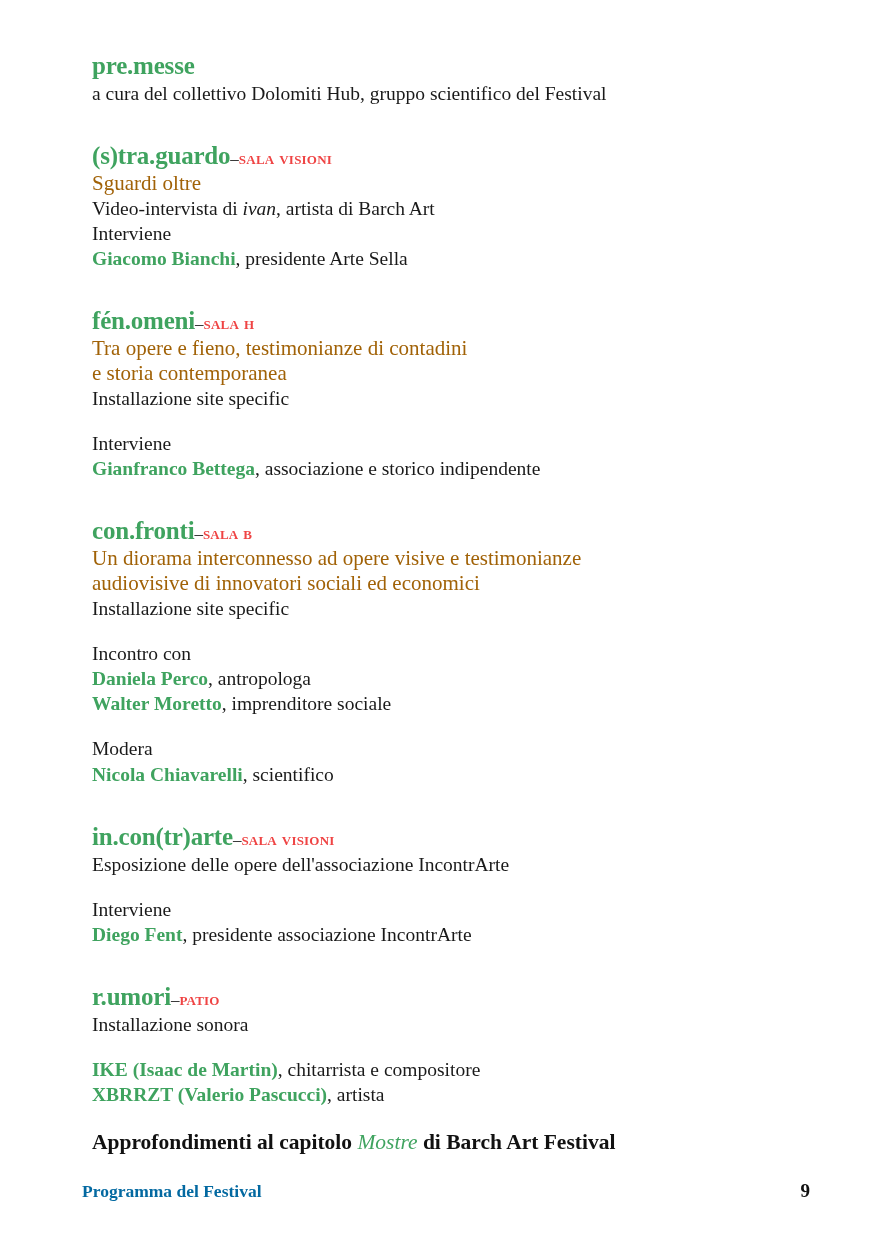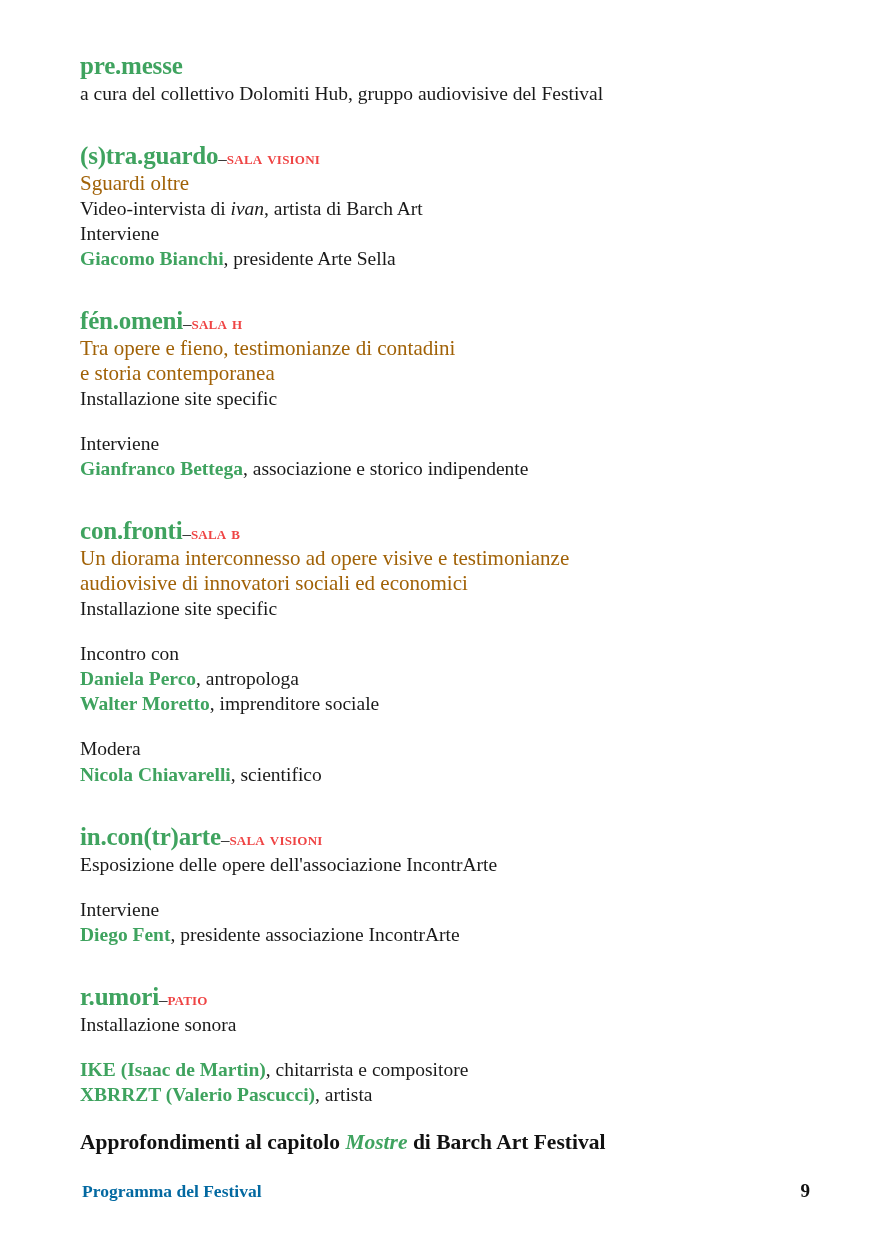--- a/index.html
+++ b/index.html
@@ -10,21 +10,21 @@
   body {
     width: 874px;
     height: 1240px;
     font-family: "Liberation Serif", "DejaVu Serif", serif;
     color: #1a1a1a;
     position: relative;
     overflow: hidden;
   }
   .page {
     position: absolute;
-    left: 80px;
+    left: 92px;
     top: 52px;
     width: 728px;
   }
   .sec-title   { font-size: 25px; font-weight: bold; color: #3fa35f; letter-spacing: -0.2px; }
   .venue       { font-size: 19px; font-weight: bold; color: #ef4444;
                  font-variant: small-caps; text-transform: lowercase; letter-spacing: 0.2px; }
   .dash        { font-size: 17px; color: #111111; font-weight: normal; }
   .subtitle    { font-size: 21px; font-weight: normal; color: #a16207; line-height: 1.18; }
   .body-line   { font-size: 19.5px; line-height: 1.29; color: #1a1a1a; }
   .name        { font-weight: bold; color: #3fa35f; }
@@ -38,21 +38,21 @@
 
   .closing {
     font-size: 21.5px;
     font-weight: bold;
     color: #111111;
     margin-top: 22px;
   }
   .closing .ital-green {
     color: #3fa35f;
     font-style: italic;
-    font-weight: bold;
+    font-weight: normal;
   }
 
   
   .footer {
     position: absolute;
     left: 82px;
     top: 1180px;
     width: 728px;
     display: flex;
     align-items: baseline;
@@ -71,21 +71,21 @@
 </style>
 </head>
 <body>
 
 <div class="page">
 
   <div class="block">
     <div class="head-row">
       <span class="sec-title">pre.messe</span>
     </div>
-    <div class="body-line">a cura del collettivo Dolomiti Hub, gruppo audiovisive del Festival</div>
+    <div class="body-line">a cura del collettivo Dolomiti Hub, gruppo scientifico del Festival</div>
   </div>
 
   <div class="gap-block"></div>
 
   <div class="block">
     <div class="head-row">
       <span class="sec-title">(s)tra.guardo</span><span class="dash">–</span><span class="venue">SALA VISIONI</span>
     </div>
     <div class="subtitle">Sguardi oltre</div>
     <div class="body-line"><span>Video-intervista di </span><span class="ital">ivan</span><span>, artista di Barch Art</span></div>

